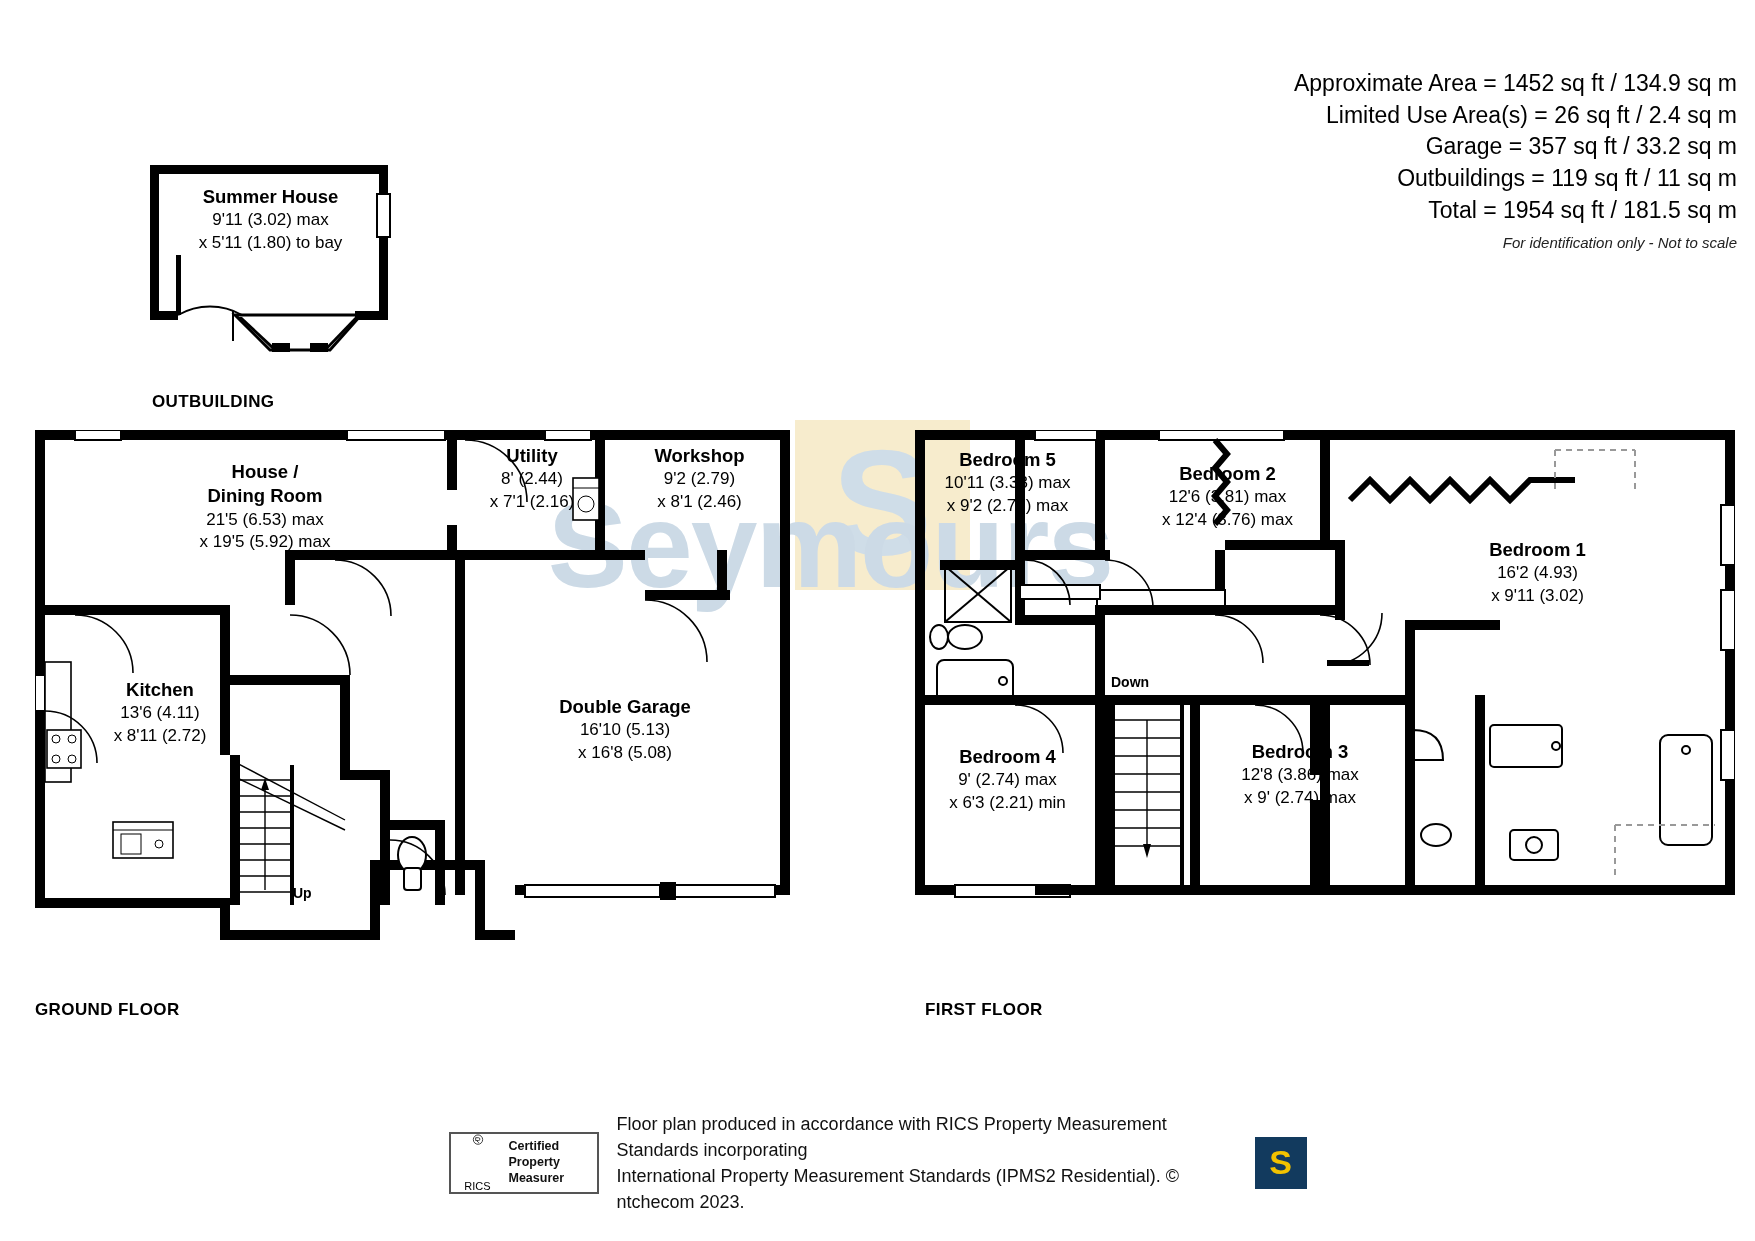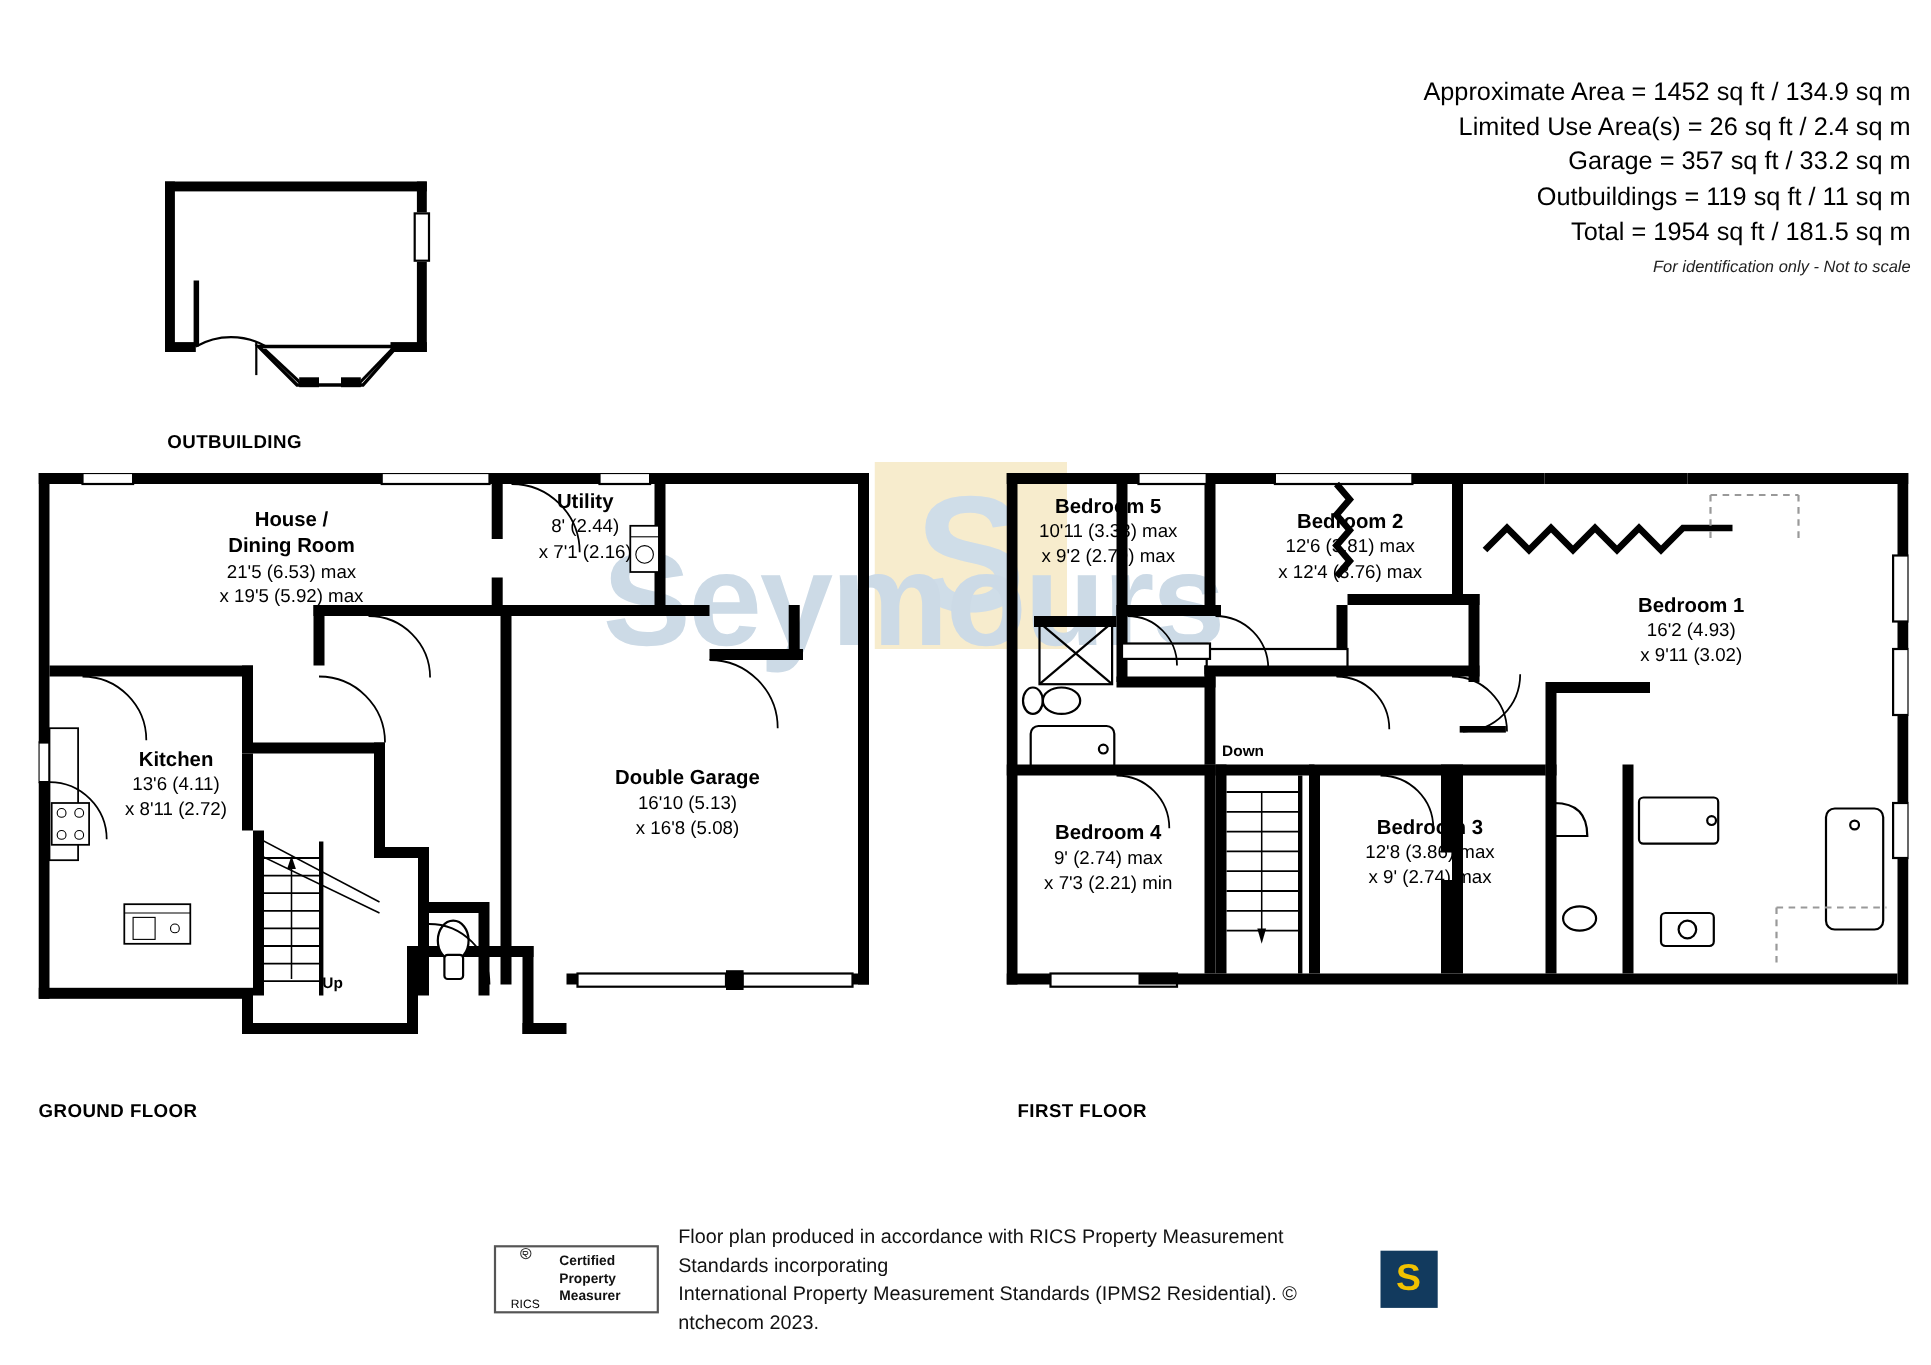--- a/index.html
+++ b/index.html
@@ -95,20 +95,25 @@
 
     <polygon points="85,150 120,185 180,185 211,150" fill="none" stroke="#000" stroke-width="3"></polygon>
     <polygon points="92,152 122,180 124,186 88,152" fill="#000"></polygon>
     <rect x="122" y="178" width="18" height="9" fill="#000"></rect>
     <rect x="160" y="178" width="18" height="9" fill="#000"></rect>
     <polygon points="205,152 178,180 176,186 209,152" fill="#000"></polygon>
 
     <path d="M28,150 A64,64 0 0 1 92,150" fill="none" stroke="#000" stroke-width="2"></path>
     <rect x="26" y="90" width="5" height="60" fill="#000"></rect>
   </svg>
+  <div class="room abs" style="left:8px;top:20px;width:225px;">
+    <span class="rname">Summer House</span>
+    <span class="rdim">9'11 (3.02) max</span>
+    <span class="rdim">x 5'11 (1.80) to bay</span>
+  </div>
 </div>
 <div class="abs floor-title" style="left:152px;top:392px;">OUTBUILDING</div>
 
 <div class="abs" style="left:35px;top:430px;width:855px;height:525px;">
   <svg width="855" height="525" style="position:absolute;left:0;top:0;">
 
     <rect x="0" y="0" width="40" height="10" fill="#000"></rect>
     <rect x="40" y="0" width="46" height="10" fill="#fff" stroke="#000" stroke-width="2"></rect>
     <rect x="86" y="0" width="226" height="10" fill="#000"></rect>
     <rect x="312" y="0" width="98" height="10" fill="#fff" stroke="#000" stroke-width="2"></rect>
@@ -208,20 +213,25 @@
     <span class="rname">House /</span>
     <span class="rname">Dining Room</span>
     <span class="rdim">21'5 (6.53) max</span>
     <span class="rdim">x 19'5 (5.92) max</span>
   </div>
   <div class="room abs" style="left:432px;top:14px;width:130px;">
     <span class="rname">Utility</span>
     <span class="rdim">8' (2.44)</span>
     <span class="rdim">x 7'1 (2.16)</span>
   </div>
+  <div class="room abs" style="left:582px;top:14px;width:165px;">
+    <span class="rname">Workshop</span>
+    <span class="rdim">9'2 (2.79)</span>
+    <span class="rdim">x 8'1 (2.46)</span>
+  </div>
   <div class="room abs" style="left:40px;top:248px;width:170px;">
     <span class="rname">Kitchen</span>
     <span class="rdim">13'6 (4.11)</span>
     <span class="rdim">x 8'11 (2.72)</span>
   </div>
   <div class="room abs" style="left:480px;top:265px;width:220px;">
     <span class="rname">Double Garage</span>
     <span class="rdim">16'10 (5.13)</span>
     <span class="rdim">x 16'8 (5.08)</span>
   </div>
@@ -368,21 +378,21 @@
     <span class="rdim">x 12'4 (3.76) max</span>
   </div>
   <div class="room abs" style="left:520px;top:108px;width:205px;">
     <span class="rname">Bedroom 1</span>
     <span class="rdim">16'2 (4.93)</span>
     <span class="rdim">x 9'11 (3.02)</span>
   </div>
   <div class="room abs" style="left:-5px;top:315px;width:195px;">
     <span class="rname">Bedroom 4</span>
     <span class="rdim">9' (2.74) max</span>
-    <span class="rdim">x 7'3 (2.21) min</span>
+    <span class="rdim">x 6'3 (2.21) min</span>
   </div>
   <div class="room abs" style="left:285px;top:310px;width:200px;">
     <span class="rname">Bedroom 3</span>
     <span class="rdim">12'8 (3.86) max</span>
     <span class="rdim">x 9' (2.74) max</span>
   </div>
   <div class="abs tiny" style="left:196px;top:244px;">Down</div>
 </div>
 <div class="abs floor-title" style="left:925px;top:1000px;">FIRST FLOOR</div>
 

